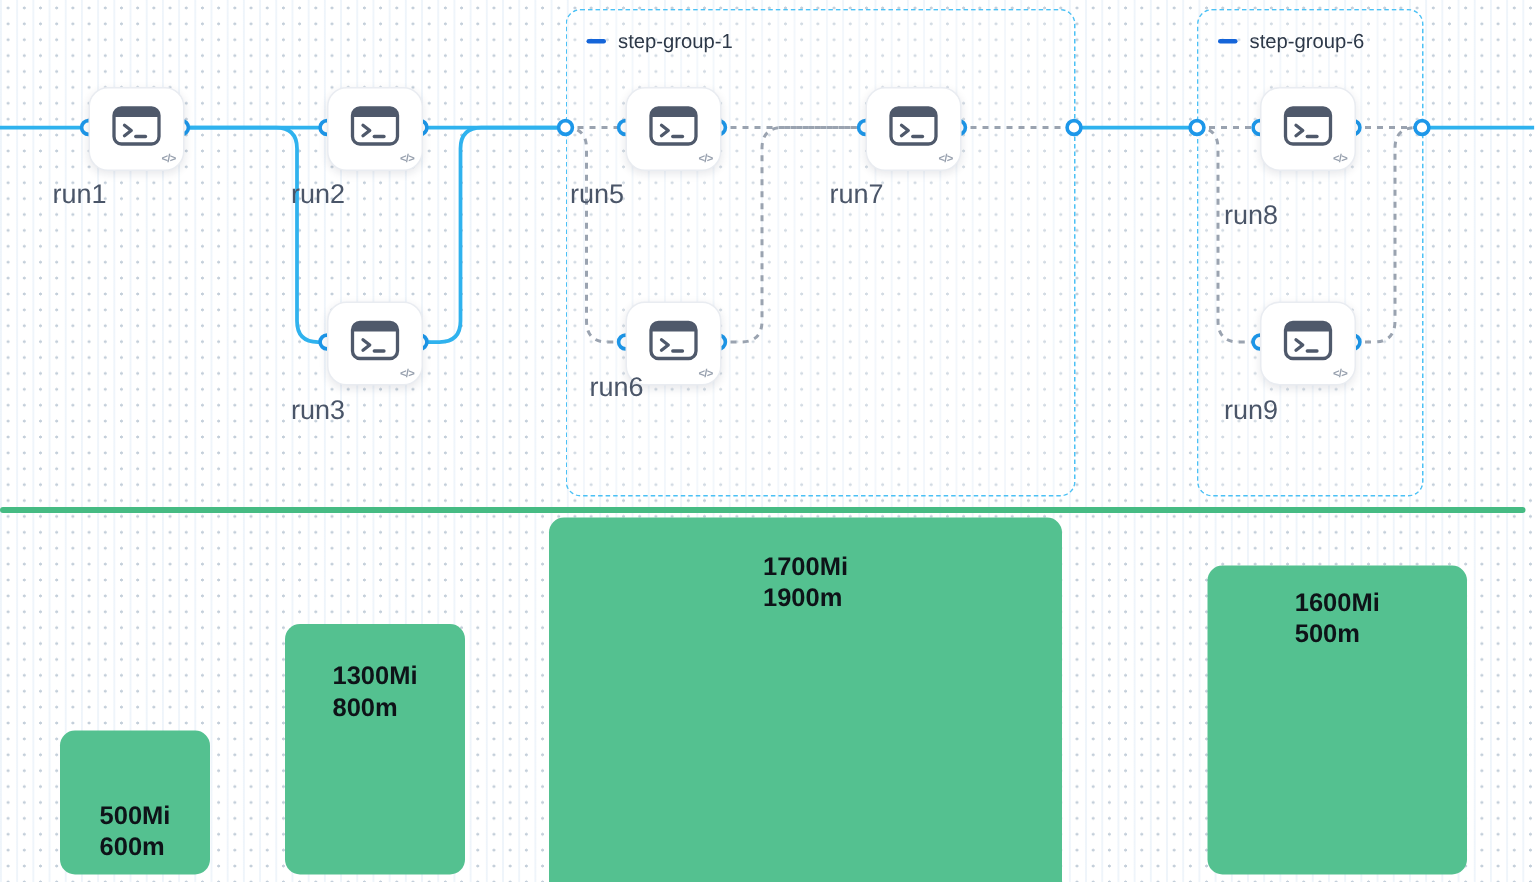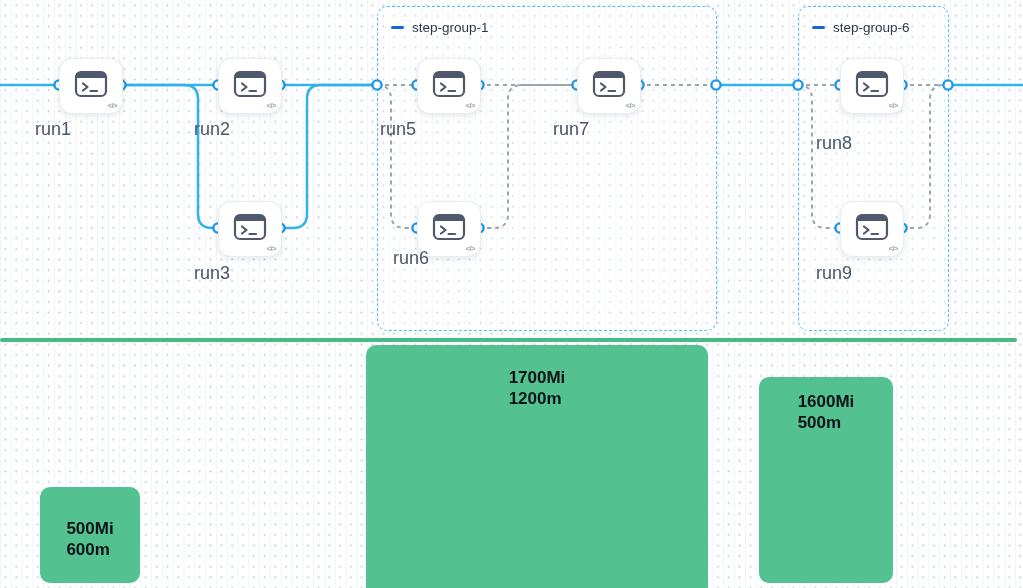--- a/index.html
+++ b/index.html
@@ -38,21 +38,21 @@
   }
   
   .divider{position:absolute;left:0;top:338px;width:1017px;height:4px;border-radius:3px;background:#46bb83;z-index:1;}
   .bar{
     position:absolute;border-radius:10px;background:#54c190;z-index:1;
     display:flex;justify-content:center;
   }
   .bar-text{
     font-size:17px;line-height:21px;font-weight:bold;color:#0e1318;text-align:left;
   }
-  .pt30{padding-top:31px;} .pt24{padding-top:24px;} .pt22{padding-top:22px;} .pt14{padding-top:14px;}
+  .pt30{padding-top:46px;} .pt24{padding-top:24px;} .pt22{padding-top:22px;} .pt14{padding-top:14px;}
 </style>
 </head>
 <body>
 
 <div id="canvas">
 
   <div class="group" style="left:377px;top:6px;width:340px;height:325px">
     <div class="group-header">
       <span class="group-dash"></span>
       <span class="group-title">step-group-1</span>
@@ -200,28 +200,34 @@
 
   <div class="divider"></div>
 
   <div class="bar" style="left:40px;top:487px;width:100px;height:96px">
     <div class="bar-text pt30">
       <div>500Mi</div>
       <div>600m</div>
     </div>
   </div>
 
+  <div class="bar" style="left:190px;top:416px;width:120px;height:167px">
+    <div class="bar-text pt24">
+      <div>1300Mi</div>
+      <div>800m</div>
+    </div>
+  </div>
 
   <div class="bar" style="left:366px;top:345px;width:342px;height:256px">
     <div class="bar-text pt22">
       <div>1700Mi</div>
-      <div>1200m</div>
-    </div>
-  </div>
-
-  <div class="bar" style="left:759px;top:377px;width:134px;height:206px">
+      <div>1900m</div>
+    </div>
+  </div>
+
+  <div class="bar" style="left:805px;top:377px;width:173px;height:206px">
     <div class="bar-text pt14">
       <div>1600Mi</div>
       <div>500m</div>
     </div>
   </div>
 
 </div>
 
 </body></html>

